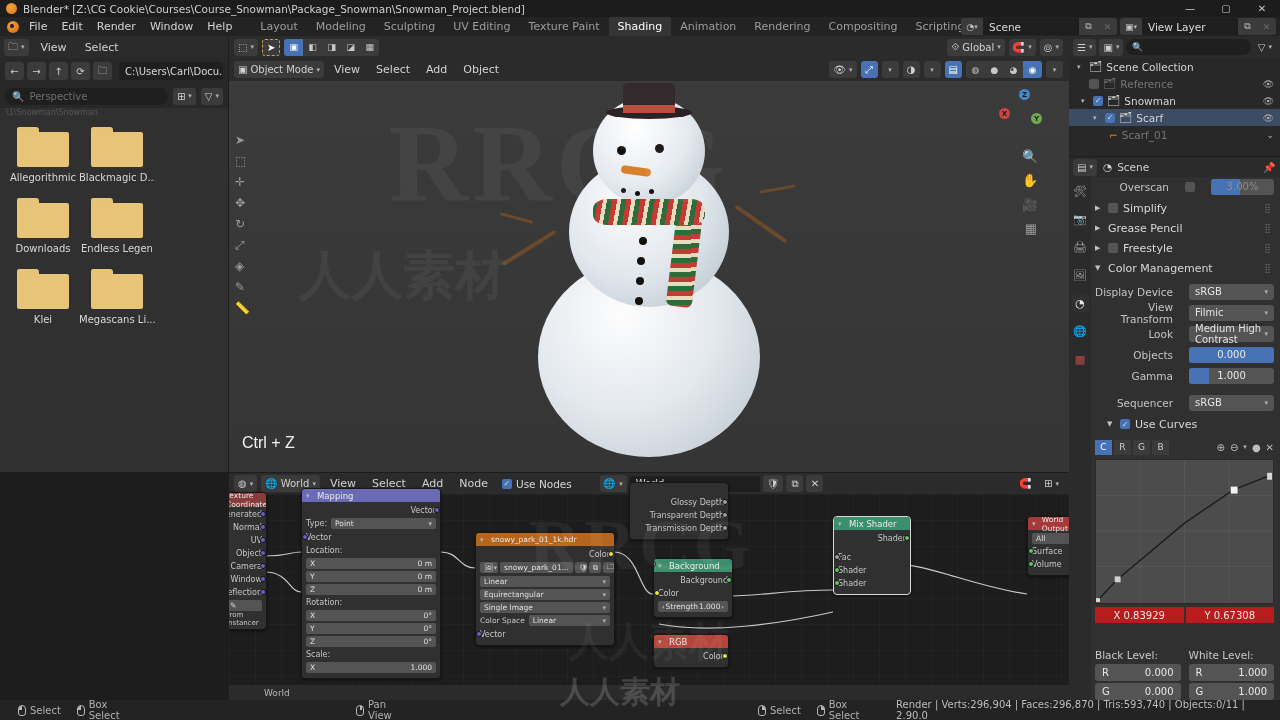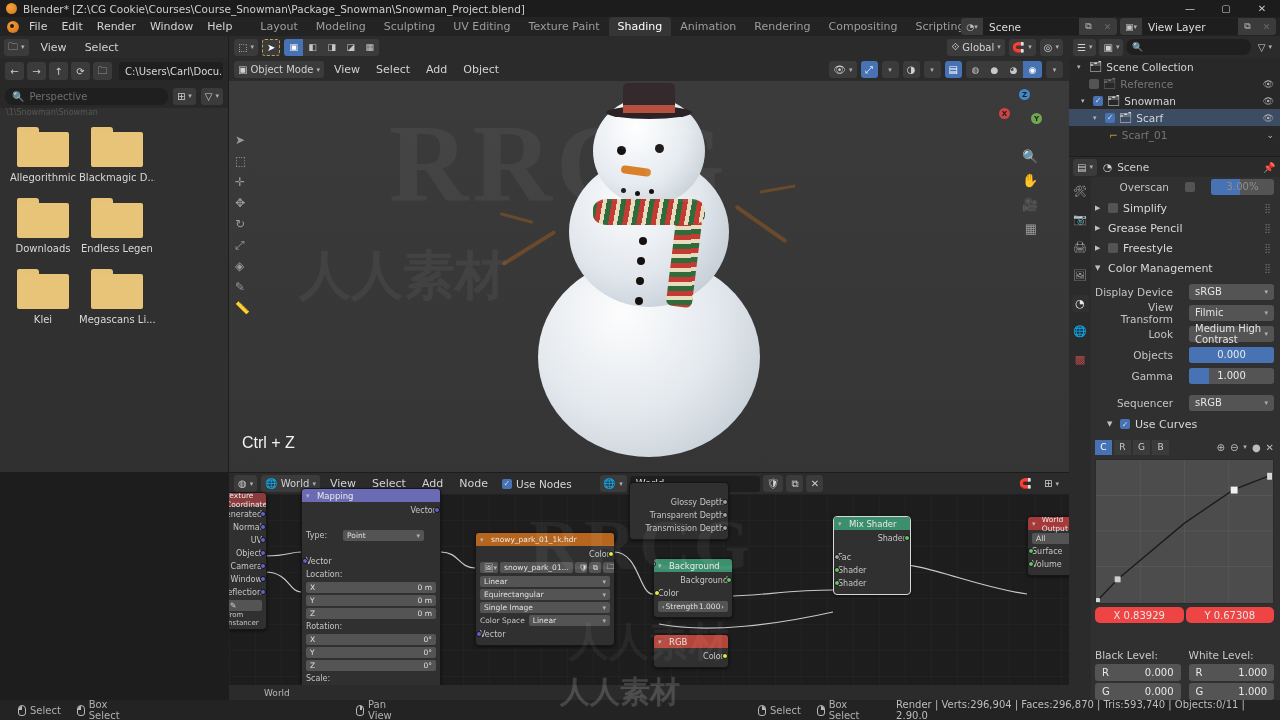--- a/index.html
+++ b/index.html
@@ -169,21 +169,21 @@
 
   
   .curvebox { margin-top:4px; }
   .curve-tools { display:flex; align-items:center; gap:2px; height:18px; margin-bottom:3px;}
   .ctab { width:17px; height:15px; background:#3b3b3b; display:flex; align-items:center;
           justify-content:center; font-size:9px; color:#cfcfcf;}
   .ctab.on { background:#4772b3; color:#fff; }
   .ctool { margin-left:auto; display:flex; gap:5px; color:#bdbdbd; font-size:10px; align-items:center;}
   .curve-canvas { width:100%; height:145px; background:#4c4c4c; border:1px solid #2a2a2a; position:relative;}
   .curve-xy { display:flex; gap:2px; margin-top:3px; }
-  .curve-xy > div{flex:1;height:16px;background:#ef4444;border-radius:5px;display:flex;align-items:center;
+  .curve-xy > div{flex:1;height:16px;background:#b91c1c;border-radius:0;display:flex;align-items:center;
                   justify-content:center;font-size:10px;color:#e6e6e6;}
   .levels { display:flex; gap:8px; margin-top:8px; }
   .levcol { flex:1;margin-top:18px; }
   .levtitle{font-size:10.5px;color:#c8c8c8;margin-bottom:3px;}
   .levrow{height:17px;background:#545454;border-radius:3px;display:flex;align-items:center;
           justify-content:space-between;padding:0 7px;font-size:10px;color:#e8e8e8;margin-bottom:2px;}
 
   
   #shader { left:229px; top:473px; width:840px; height:227px; background:#1d1d1d; overflow:hidden;}
   .sh-header { height:21px; background:#2b2b2b; display:flex; align-items:center; padding:0 5px; gap:4px;
@@ -784,21 +784,21 @@
           <span class="disc">▾</span>
           <span>Mapping</span>
         </div>
         <div class="nb">
           <div class="nrow right">
               <span>Vector</span>
               <span class="sock r s-purple" style="top:2px;"></span>
             </div>
           <div style="display:flex;align-items:center;gap:4px;margin-bottom:3px;">
             <span style="font-size:8px;color:#c6c6c6;">Type:</span>
-            <div class="nfield" style="flex:1;margin:12px;">
+            <div class="nfield" style="flex:1;margin:0;">
               <span>Point</span>
                 <span class="caret">▾</span>
             </div>
           </div>
           <div class="nrow">
               <span class="sock l s-purple" style="top:2px;"></span>
               <span>Vector</span>
             </div>
           <div class="nrow">
               <span>Location:</span>

